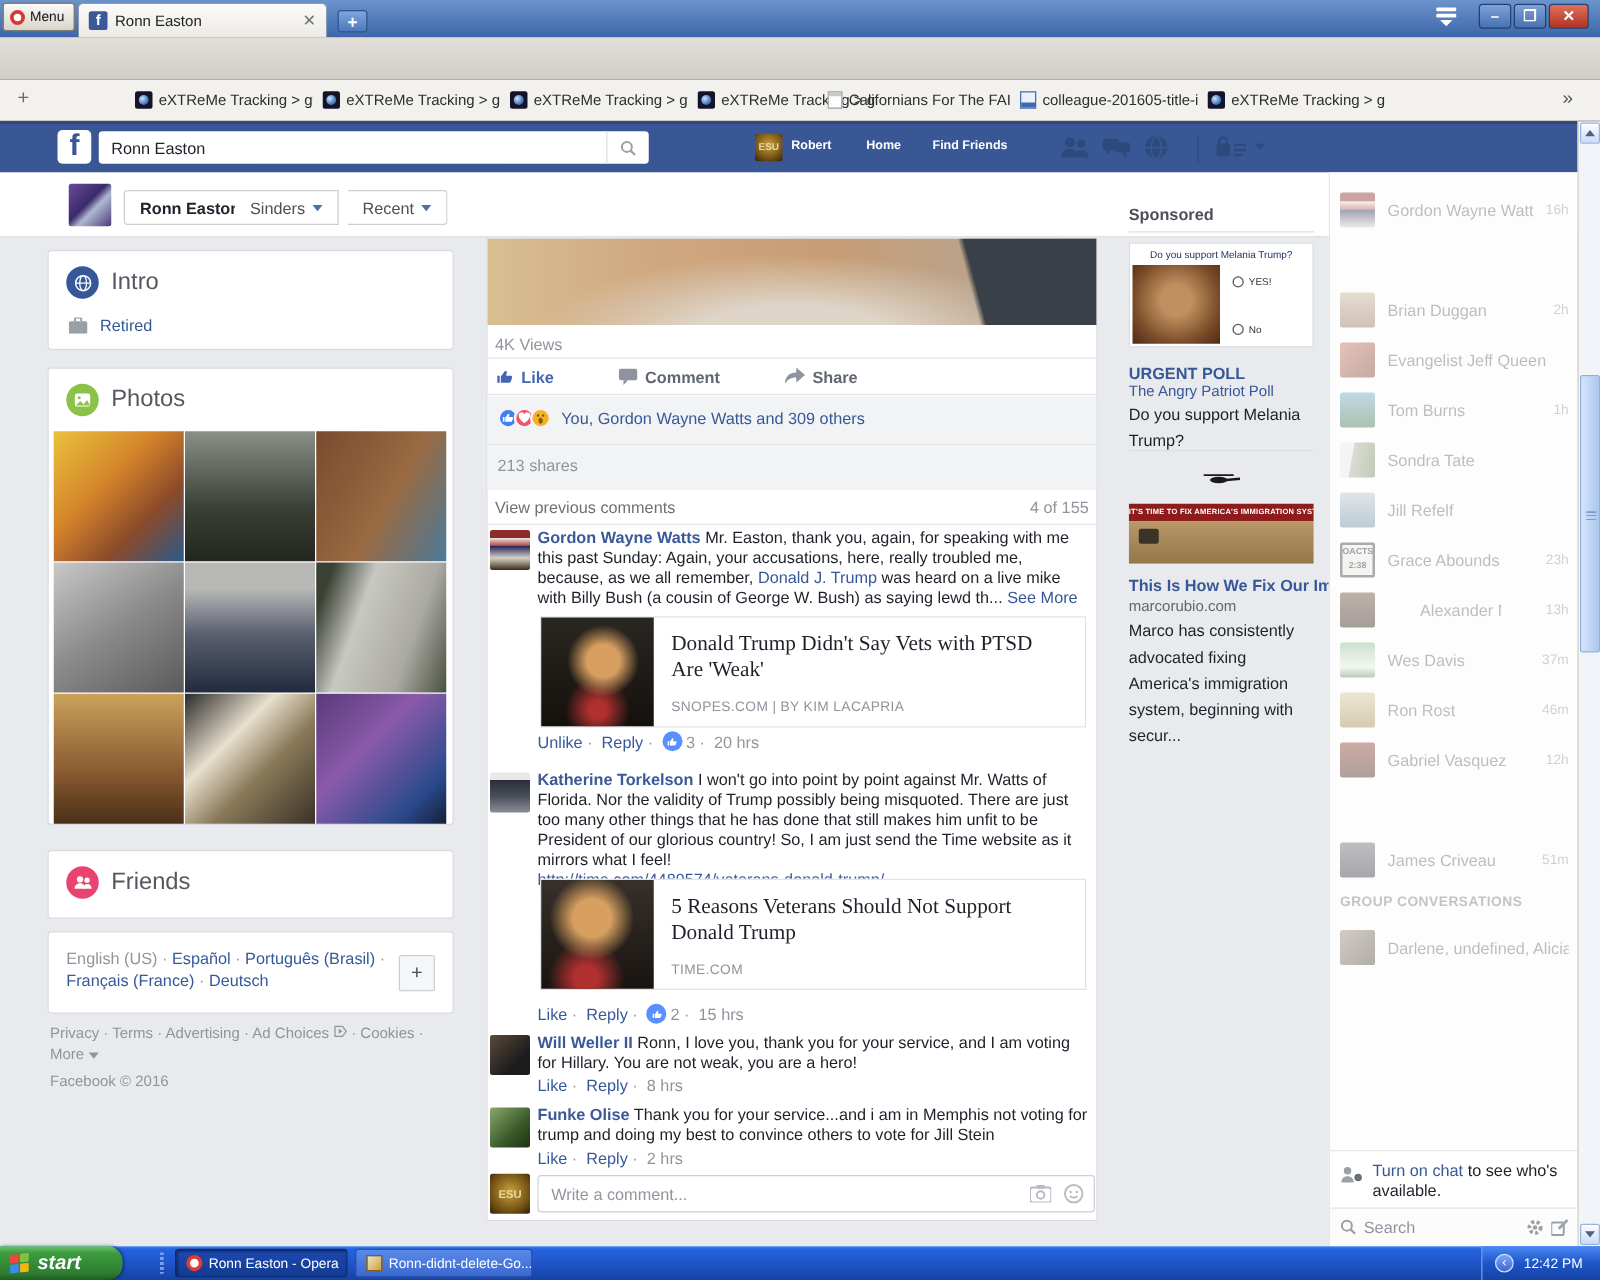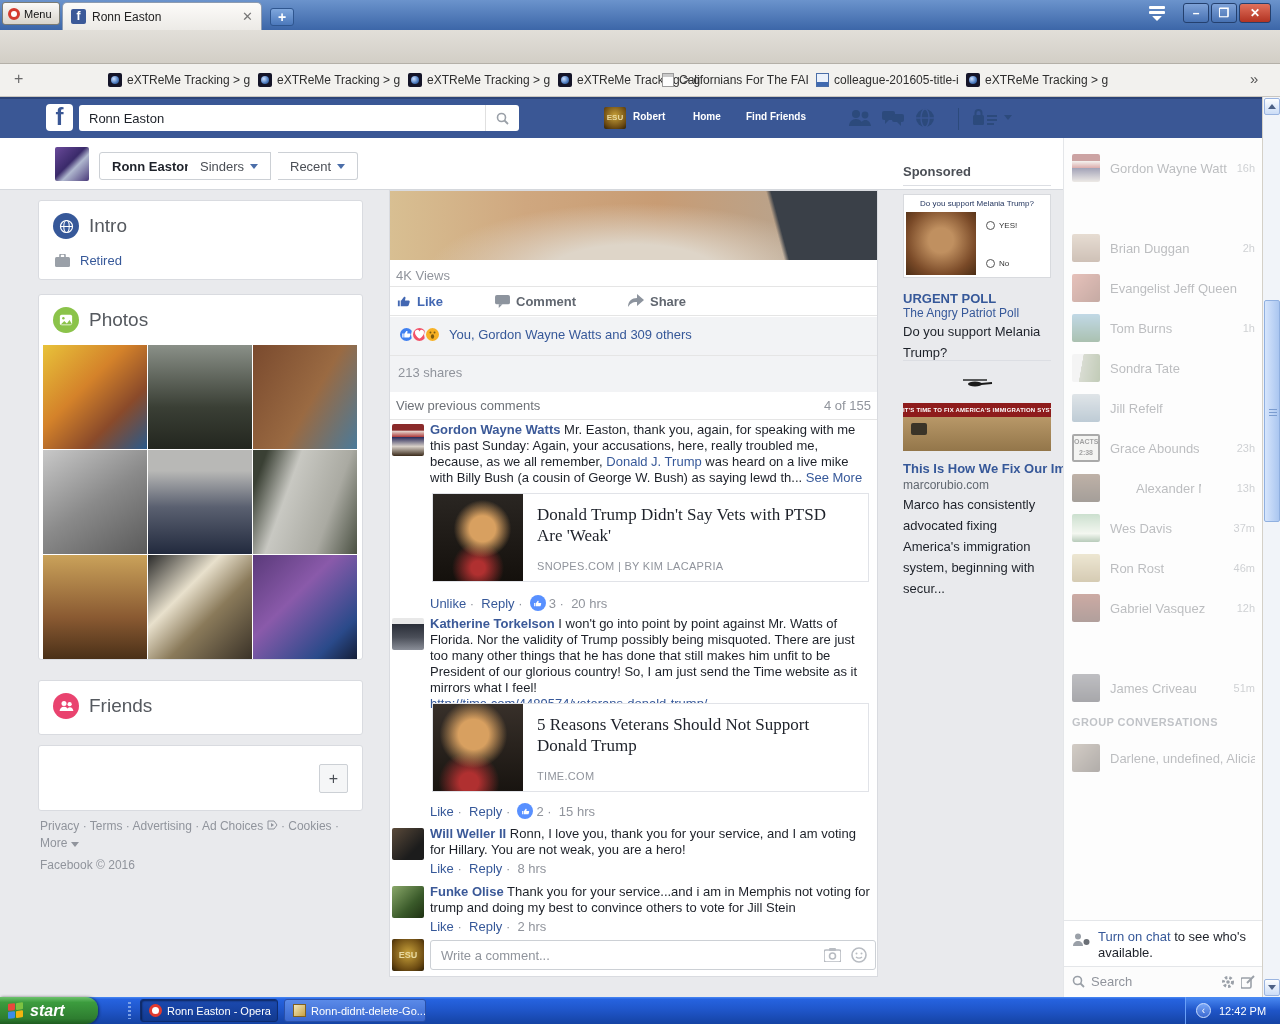--- a/index.html
+++ b/index.html
@@ -440,20 +440,27 @@
           <path d="M1 17c0-4 3-7 7-7s7 3 7 7z" fill="#fff"></path>
           <circle cx="17" cy="6" r="3.4" fill="#fff"></circle>
           <path d="M12 17c.4-3.4 2.6-6 5.5-6 2.8 0 5 2.6 5.5 6z" fill="#fff"></path>
         </svg>
     </span>
     <span class="card-title">Friends</span>
   </div>
 </div>
 
 <div class="card" style="left:38px;top:745px;width:325px;height:66px;padding:12px 14px;font-size:13px;line-height:18px;">
+  <div style="width:265px;color:#90949c;">
+    <span>English (US)</span> ·
+    <span class="blue-link">Español</span> ·
+    <span class="blue-link">Português (Brasil)</span> ·
+    <span class="blue-link">Français (France)</span> ·
+    <span class="blue-link">Deutsch</span>
+  </div>
   <div class="abs" style="left:280px;top:18px;width:29px;height:29px;background:#f5f6f7;border:1px solid #ccd0d5;border-radius:2px;text-align:center;line-height:27px;font-size:16px;color:#4b4f56;">+</div>
 </div>
 
 <div class="abs" style="left:40px;top:818px;width:320px;font-size:12px;color:#90949c;line-height:17px;">
   <span>Privacy</span> ·
   <span>Terms</span> ·
   <span>Advertising</span> ·
   <span>Ad Choices</span>
   <svg style="display:inline" width="11" height="10" viewBox="0 0 11 10">
       <path d="M1 1h6l3 4-3 4H1z" fill="none" stroke="#90949c"></path>
@@ -521,21 +528,21 @@
     <span>Mr. Easton, thank you, again, for speaking with me this past Sunday: Again, your accusations, here, really troubled me, because, as we all remember, </span><span class="blue-link">Donald J. Trump</span><span> was heard on a live mike with Billy Bush (a cousin of George W. Bush) as saying lewd th...</span>
     <span class="blue-link">See More</span>
   </div>
   <div class="link-card" style="top:302px;">
     <div class="lc-img trump1"></div>
     <div class="lc-body">
       <div class="lc-title">Donald Trump Didn't Say Vets with PTSD Are 'Weak'</div>
       <div class="lc-src">SNOPES.COM  |  BY KIM LACAPRIA</div>
     </div>
   </div>
-  <div class="cmt-foot" style="left:40px;top:404px;">
+  <div class="cmt-foot" style="left:40px;top:394px;">
     <span class="blue-link">Unlike</span>
     <span class="ds"></span>
       <span class="blue-link">Reply</span>
     <span class="ds"></span>
       <span class="like-badge">
         <svg width="9" height="9" viewBox="0 0 16 16">
           <path d="M5 7v6h7c1 0 1.5-.6 1.6-1.2l1-3.3c.2-.8-.4-1.5-1.2-1.5H9.5l.6-2.6C10.3 3.5 9.7 3 9 3c-.4 0-.8.2-1 .6L5.6 7zM2 7h2v6H2z" fill="#fff"></path>
         </svg>
       </span>
     <span>3</span>

